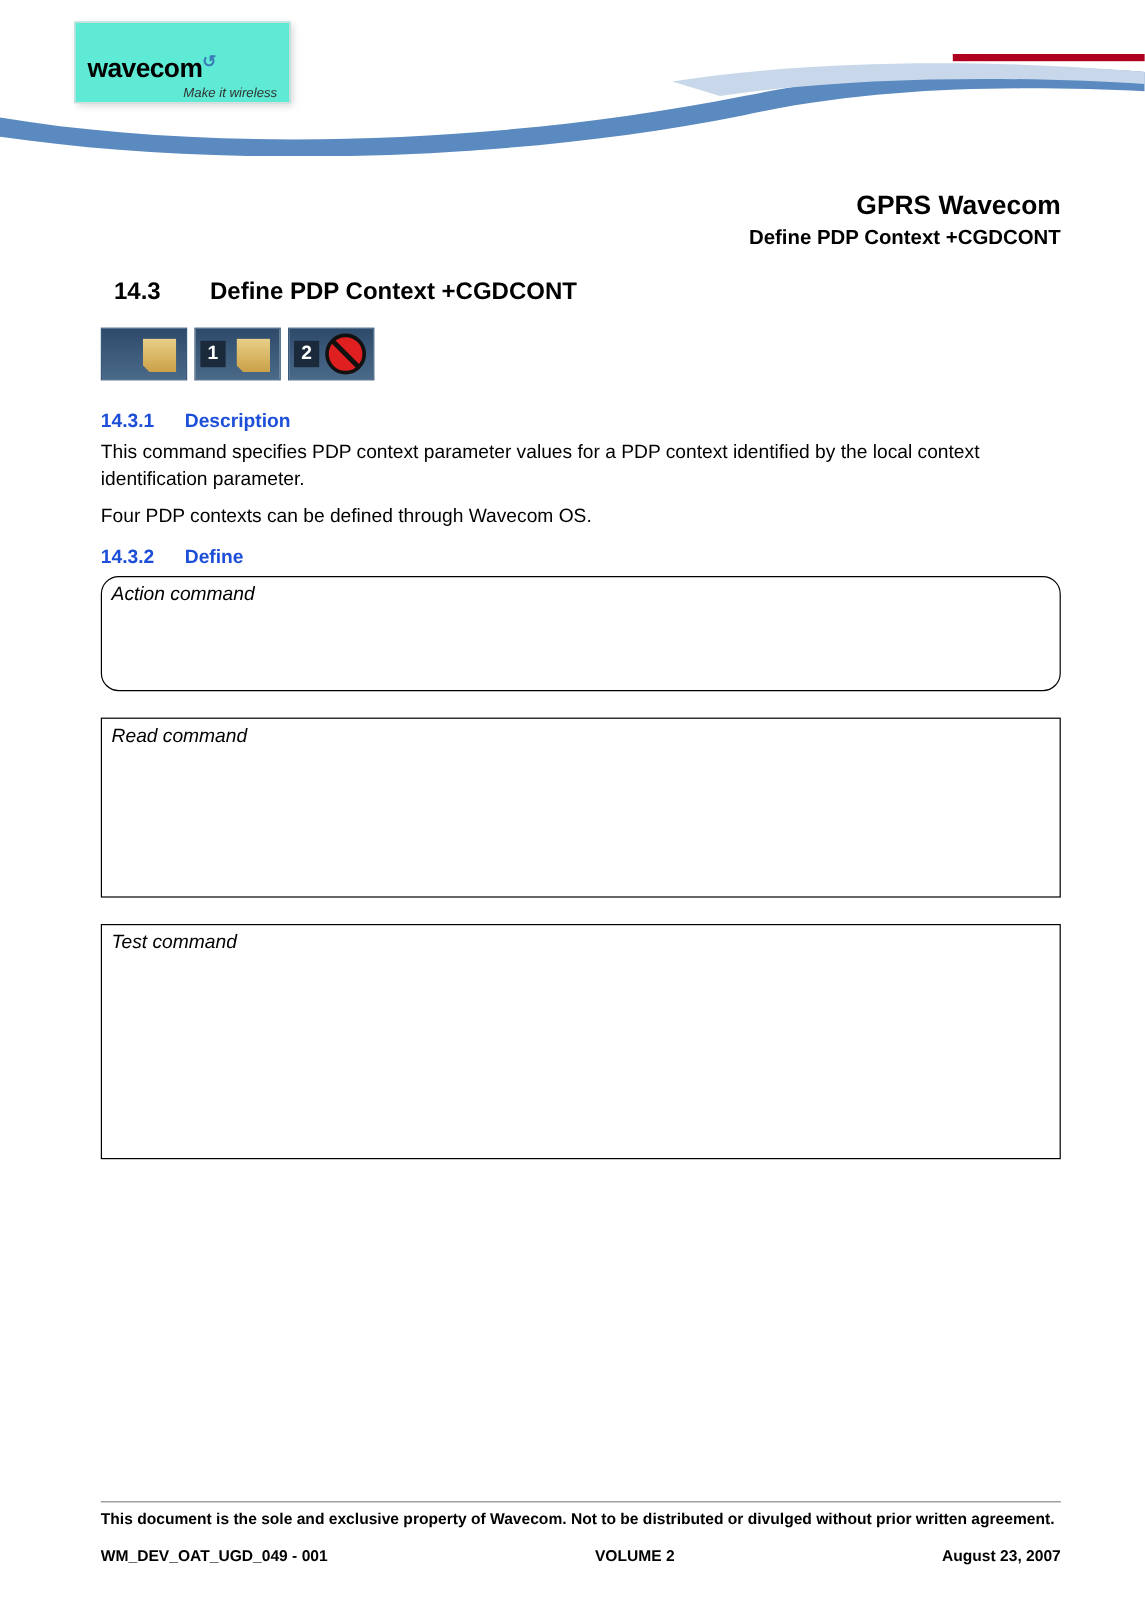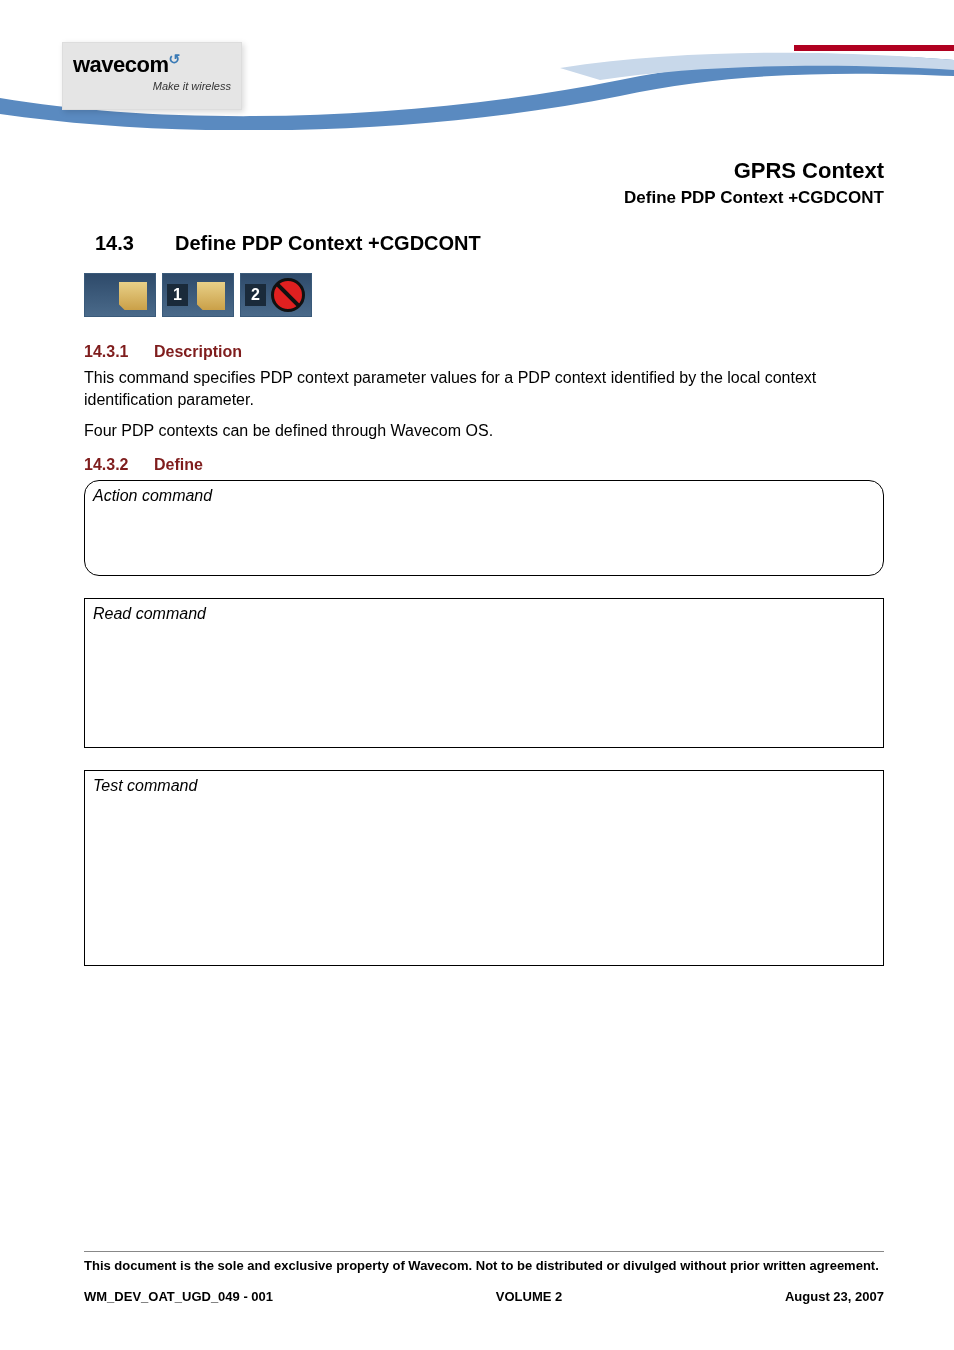--- a/index.html
+++ b/index.html
@@ -21,26 +21,25 @@
     position: relative;
     width: 100%;
     height: 140px;
   }
   .logo-box {
     position: absolute;
     top: 18px;
     left: 62px;
     width: 180px;
     height: 68px;
-    background: #e5e5e5;
+    background: #5eead4;
     border: 1px solid #ddd;
     box-shadow: 2px 2px 6px rgba(0,0,0,0.15);
-    padding: 8px 10px 4px 10px;
+    padding: 24px 10px 4px 10px;
     z-index: 3;
-    margin-top: 24px;
   }
   .logo-text {
     font-weight: 900;
     font-size: 22px;
     letter-spacing: -0.5px;
     color: #000;
     font-family: Arial, sans-serif;
   }
   .logo-swirl {
     color: #3a7ab5;
@@ -150,21 +149,21 @@
     content:"";
     position:absolute;
     width:30px;height:4px;
     background:#111;
     top:50%;left:50%;
     transform:translate(-50%,-50%) rotate(45deg);
   }
   .h-sub {
     font-size: 16px;
     font-weight: 900;
-    color: #7f1d1d;
+    color: #1d4ed8;
     margin-bottom: 6px;
   }
   .h-sub .snum { display:inline-block; width:70px; }
   .para {
     font-size: 16px;
     line-height: 1.35;
     margin-bottom: 10px;
   }
   .cmd-box {
     border: 1px solid #000;
@@ -229,21 +228,21 @@
       <div class="logo-tag">Make it wireless</div>
     </div>
     <div class="red-bar"></div>
     <svg class="swoosh" viewBox="0 0 954 80" preserveAspectRatio="none">
       <path d="M0,48 C180,78 420,70 620,30 C760,2 880,4 954,10 L954,26 C860,22 740,20 620,46 C420,86 180,90 0,64 Z" fill="#5a8ac0"></path>
       <path d="M560,18 C700,-4 860,2 954,10 L954,20 C860,14 720,12 600,30 Z" fill="#c8d8ea"></path>
     </svg>
   </div>
 
   <div class="chapter-block">
-    <div class="chapter-title">GPRS Context</div>
+    <div class="chapter-title">GPRS Wavecom</div>
     <div class="chapter-sub">Define PDP Context +CGDCONT</div>
   </div>
 
   <div class="content">
     <div class="h-section">
       <span class="num">14.3</span><span>Define PDP Context +CGDCONT</span>
     </div>
 
     <div class="badges">
       <div class="badge sim"></div>

